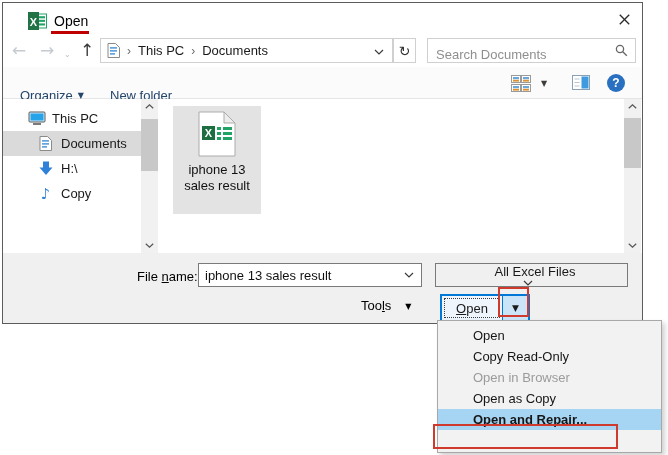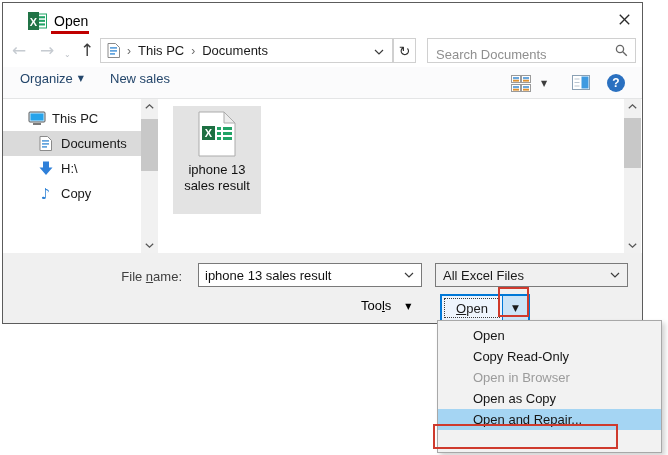--- a/index.html
+++ b/index.html
@@ -38,21 +38,21 @@
     font-family:"DejaVu Sans",sans-serif; font-size:14px; color:#333; background:#fff; }
   .search-box { position:absolute; left:424px; top:4px; width:209px; height:25px;
     border:1px solid #d0d0d0; background:#fff; display:flex; align-items:center; }
   .search-box input { flex:1; border:none; outline:none; font:inherit; color:#8f8f8f;
     margin-left:8px; background:transparent; min-width:0;margin-top:8px; }
   .search-box input::placeholder { color:#8f8f8f; opacity:1; }
   .search-icon { margin-right:7px; display:flex; }
   
   .cmdbar { position:absolute; left:0; top:64px; width:100%; height:32px;
     background:#fbfbfc; border-bottom:1px solid #e4e5e6; }
-  .cmd-link { position:absolute; top:4px; color:var(--toolbar-text,#24466b); cursor:pointer; white-space:nowrap; }
+  .cmd-link { position:absolute; top:21px; color:var(--toolbar-text,#24466b); cursor:pointer; white-space:nowrap; }
   .organize { left:17px; } .newfolder { left:107px; }
   .tri { font-family:"DejaVu Sans",sans-serif; font-size:8px; vertical-align:2px; margin-left:5px; }
   .view-grid { position:absolute; left:508px; top:8px; display:flex; }
   .view-chev { position:absolute; left:538px; top:12px; font-size:8px; color:#3d3d3d;
     font-family:"DejaVu Sans",sans-serif; }
   .pane-btn { position:absolute; left:569px; top:8px; display:flex; }
   .help-btn { position:absolute; left:604px; top:7px; width:18px; height:18px; border-radius:50%;
     background:#2a70c0; color:#fff; font-weight:bold; font-size:12px;
     display:flex; align-items:center; justify-content:center; cursor:pointer; }
   
@@ -70,27 +70,27 @@
     align-items:center; justify-content:center; }
   .sb-up { top:0; } .sb-down { bottom:0; }
   .sb-thumb { position:absolute; left:0; width:17px; background:#c8c8c8; }
   .filelist { position:absolute; left:155px; top:0; width:466px; height:154px; }
   .file-item { position:absolute; left:15px; top:7px; width:88px; height:108px;
     background:#e3e3e3; display:flex; flex-direction:column; align-items:center; cursor:pointer; }
   .file-item svg { margin-top:5px; }
   .file-label { margin-top:5px; width:74px; text-align:center; line-height:16px; color:#111; }
   
   .footer { position:absolute; left:0; top:250px; width:639px; height:70px; background:#f0f0f0; }
-  .fname-label { position:absolute; left:104px; top:16px; width:75px; text-align:right; color:#404040; }
+  .fname-label { position:absolute; left:134px; top:16px; width:75px; color:#000000; }
   .combo { position:absolute; top:10px; height:24px; border:1px solid #7a7a7a;
     display:flex; align-items:center; }
   .fname-combo { left:195px; width:224px; background:#fff; }
   .fname-combo input { flex:1; border:none; outline:none; font:inherit; color:#111;
     margin-left:6px; background:transparent; min-width:0; }
-  .ftype-combo { left:432px; width:193px; background:#f0f0f0; cursor:pointer; }
+  .ftype-combo { left:432px; width:193px; background:#f0f0f0; cursor:pointer;flex-direction:column; }
   .ftype-combo .combo-text { margin-left:7px; flex:1; }
   .combo-chev { margin-right:7px; display:flex; }
   .tools { position:absolute; left:358px; top:45px; cursor:pointer; color:#000; }
   .tools .tri { margin-left:14px; vertical-align:1px; }
   .open-btn { position:absolute; left:437px; top:41px; width:90px; height:28px;
     border:2px solid var(--accent-blue,#0078d7); background:#eef5fd; display:flex; cursor:pointer; }
   .open-main { flex:1; position:relative; display:flex; align-items:center; justify-content:center; }
   .open-focus { position:absolute; inset:2px; border:1px dotted #3c3c3c; }
   .open-arrow { width:26px; border-left:1px solid var(--accent-blue,#0078d7); background:#cce4f7;
     display:flex; align-items:center; justify-content:center; }
@@ -99,21 +99,21 @@
     background:#e1e1e1; border:1px solid #adadad; display:flex; align-items:center;
     justify-content:center; cursor:pointer; color:#111; }
   .mn { text-decoration: underline; }
   
   .menu { position:absolute; left:437px; top:320px; width:225px; height:133px;
     background:#f2f2f2; border:1px solid #a8a8a8; box-shadow:3px 3px 5px rgba(0,0,0,0.18);
     padding-top:4px; z-index:5; }
   .menu-item { height:21px; line-height:21px; padding-left:35px; color:#161616;
     white-space:nowrap; cursor:pointer; }
   .menu-item.disabled { color:#9b9b9b; cursor:default; }
-  .menu-item.highlight { background:var(--menu-highlight,#a5d5f3); }
+  .menu-item.highlight { background:var(--menu-highlight,#a5d5f3);font-weight:bold; }
   
   .anno { position:absolute; z-index:9; pointer-events:none; }
   .anno-underline { left:51px; top:31px; width:38px; height:3px; background:var(--underline-red,#c00000); }
   .anno-box { border:2px solid var(--annotation-red,#cf3a2d); }
   .anno-arrow-box { left:498px; top:287px; width:31px; height:30px; }
   .anno-repair-box { left:433px; top:424px; width:185px; height:25px; }
 </style>
 </head>
 <body>
 
@@ -171,21 +171,21 @@
           <svg width="13" height="13" viewBox="0 0 13 13">
             <circle cx="5" cy="5" r="3.6" fill="none" stroke="#666" stroke-width="1.3"></circle>
             <line x1="7.8" y1="7.8" x2="11.8" y2="11.8" stroke="#666" stroke-width="1.3"></line>
           </svg>
         </span>
       </div>
     </div>
 
     <div class="cmdbar">
       <span class="cmd-link organize"><span>Organize</span><span class="tri">▼</span></span>
-      <span class="cmd-link newfolder">New sales</span>
+      <span class="cmd-link newfolder">New folder</span>
       <span class="view-grid">
         <svg width="20" height="17" viewBox="0 0 20 17">
           <g>
             <rect x="0.5" y="0.5" width="9" height="7" fill="#fff" stroke="#9a9a9a"></rect>
             <rect x="2" y="2" width="6" height="2.2" fill="#6aa7dd"></rect>
               <rect x="2" y="4.8" width="6" height="1.8" fill="#e0912f"></rect>
             <rect x="10.5" y="0.5" width="9" height="7" fill="#fff" stroke="#9a9a9a"></rect>
             <rect x="12" y="2" width="6" height="2.2" fill="#6aa7dd"></rect>
               <rect x="12" y="4.8" width="6" height="1.8" fill="#e0912f"></rect>
             <rect x="0.5" y="9.5" width="9" height="7" fill="#fff" stroke="#9a9a9a"></rect>

